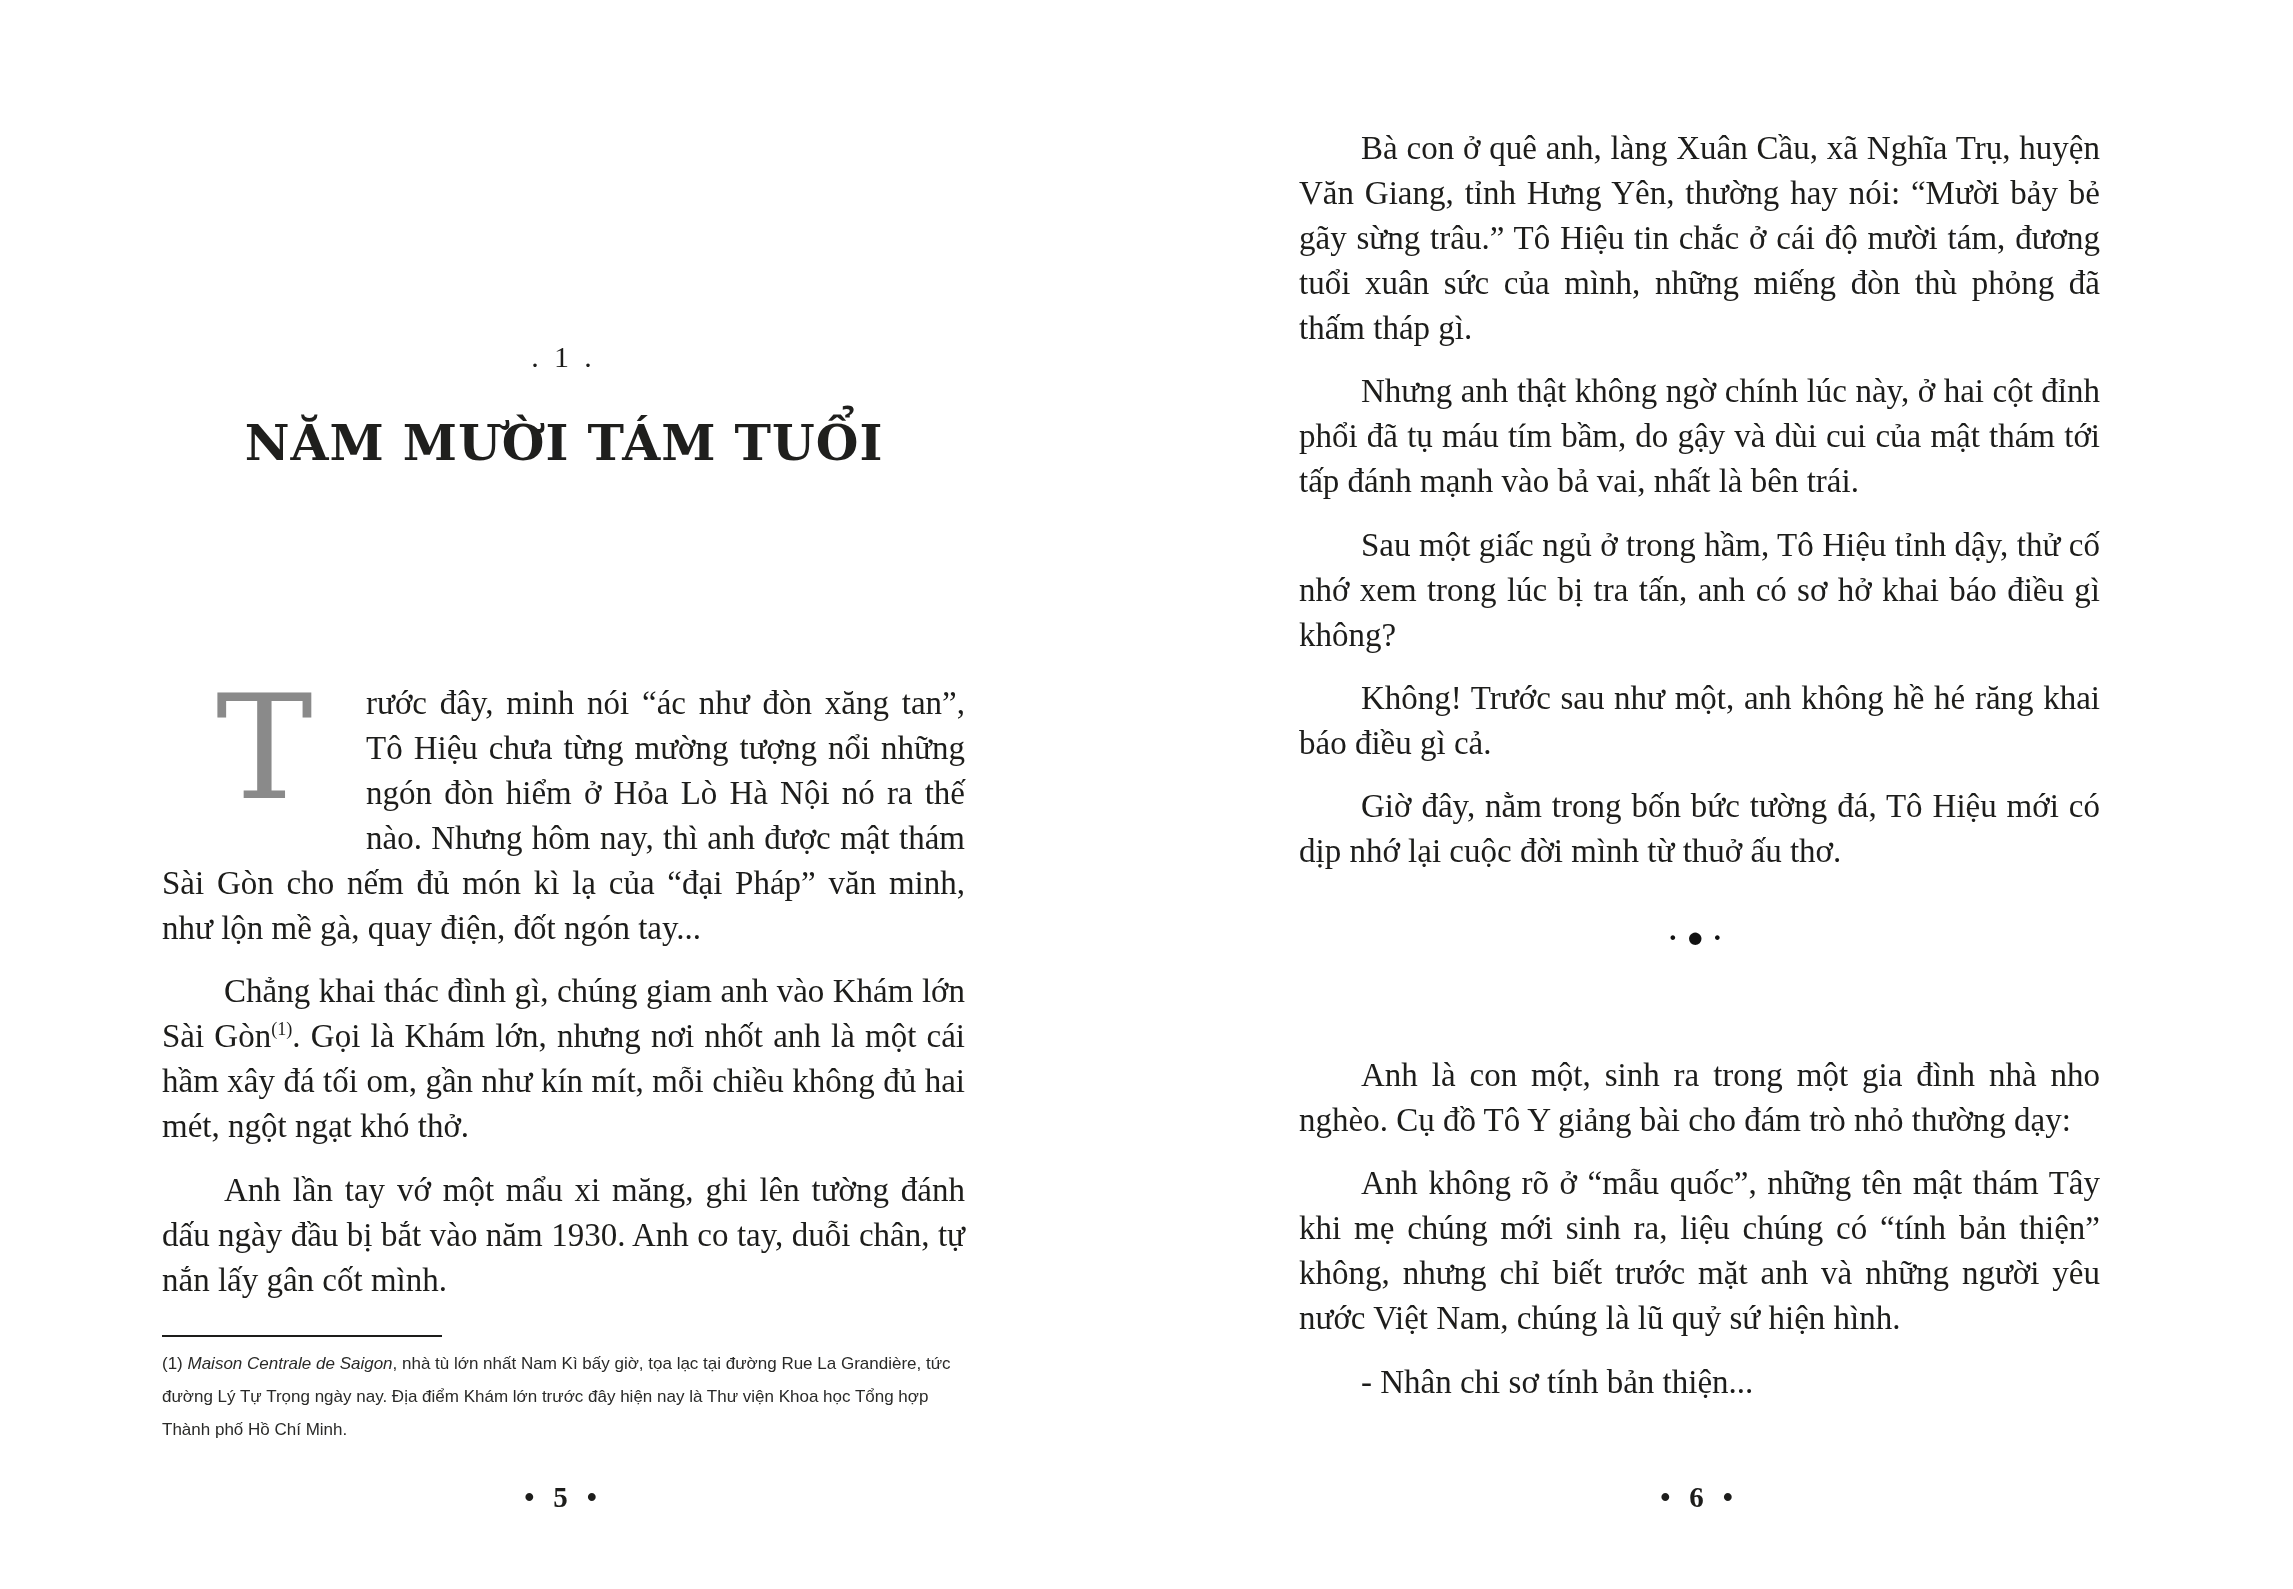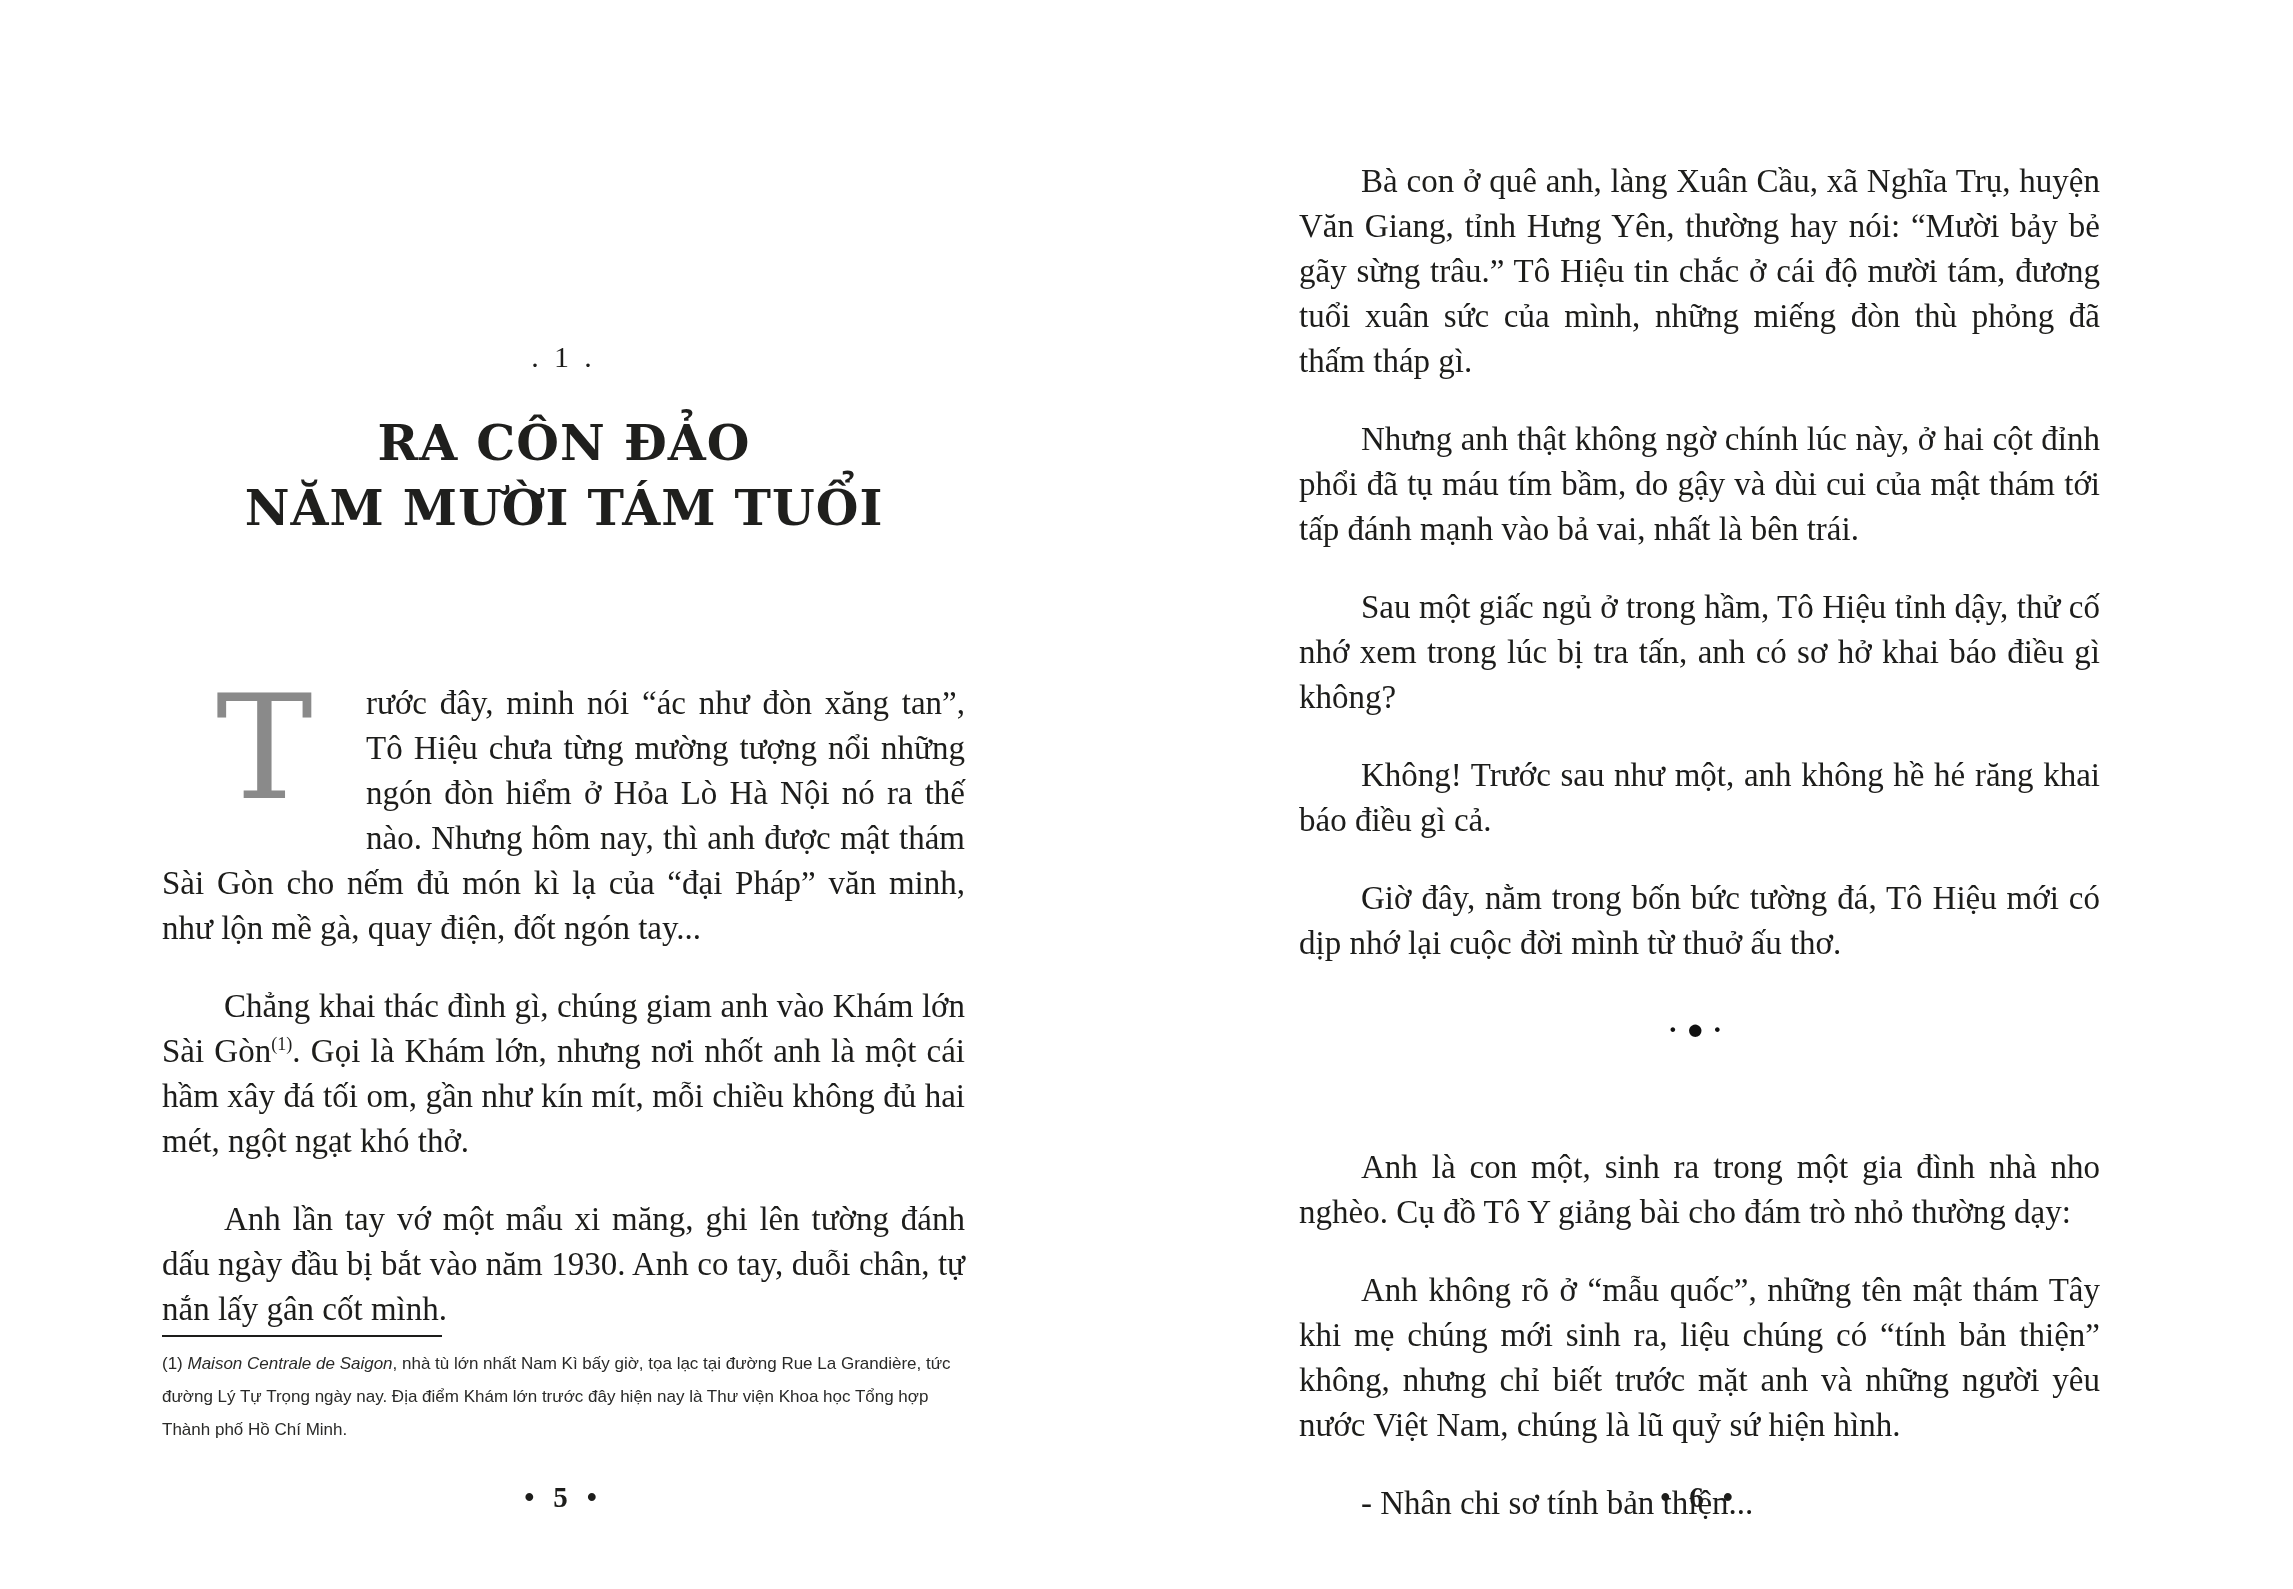--- a/index.html
+++ b/index.html
@@ -36,21 +36,21 @@
   .body-block {
     position: absolute;
     font-size: 33px;
     line-height: 45px;
     text-align: justify;
     color: #1d1d1b;
   }
   #left-body { left: 162px; top: 681px; width: 803px; }
   #right-body { left: 1299px; top: 126px; width: 801px; }
   .body-block p { margin: 0 0 18.3px 0; }
-  .body-block p.indent { text-indent: 62px; margin-top: 33px; }
+  .body-block p.indent { text-indent: 62px; }
   .dropcap {
     float: left;
     width: 102px;
     margin: 7.7px 48px 0 54px;
     font-family: "DejaVu Serif", serif;
     font-size: 145px;
     line-height: 118px;
     height: 129px;
     color: #8a8a8a;
   }
@@ -99,21 +99,20 @@
 </head>
 <body>
 
 <div id="spread">
 
   <div>
 
     <div class="chapter-head">. 1 .</div>
 
     <div class="chapter-title">
-      <div>RA CÔN ĐẢO</div>
       <div>NĂM MƯỜI TÁM TUỔI</div>
     </div>
 
     <div id="left-body" class="body-block">
       <p>
         <span class="dropcap">T</span><span>rước đây, minh nói “ác như đòn xăng tan”, Tô Hiệu chưa từng mường tượng nổi những ngón đòn hiểm ở Hỏa Lò Hà Nội nó ra thế nào. Nhưng hôm nay, thì anh được mật thám Sài Gòn cho nếm đủ món kì lạ của “đại Pháp” văn minh, như lộn mề gà, quay điện, đốt ngón tay...</span>
       </p>
       <p class="indent">
         <span>Chẳng khai thác đình gì, chúng giam anh vào Khám lớn Sài Gòn</span><sup class="fn-ref">(1)</sup><span>. Gọi là Khám lớn, nhưng nơi nhốt anh là một cái hầm xây đá tối om, gần như kín mít, mỗi chiều không đủ hai mét, ngột ngạt khó thở.</span>
       </p>

